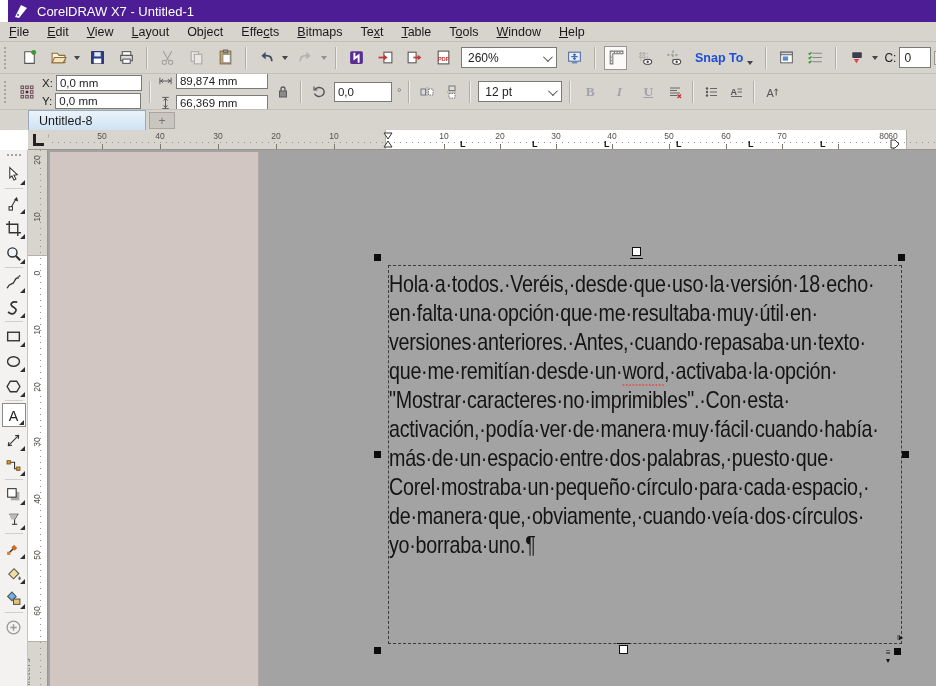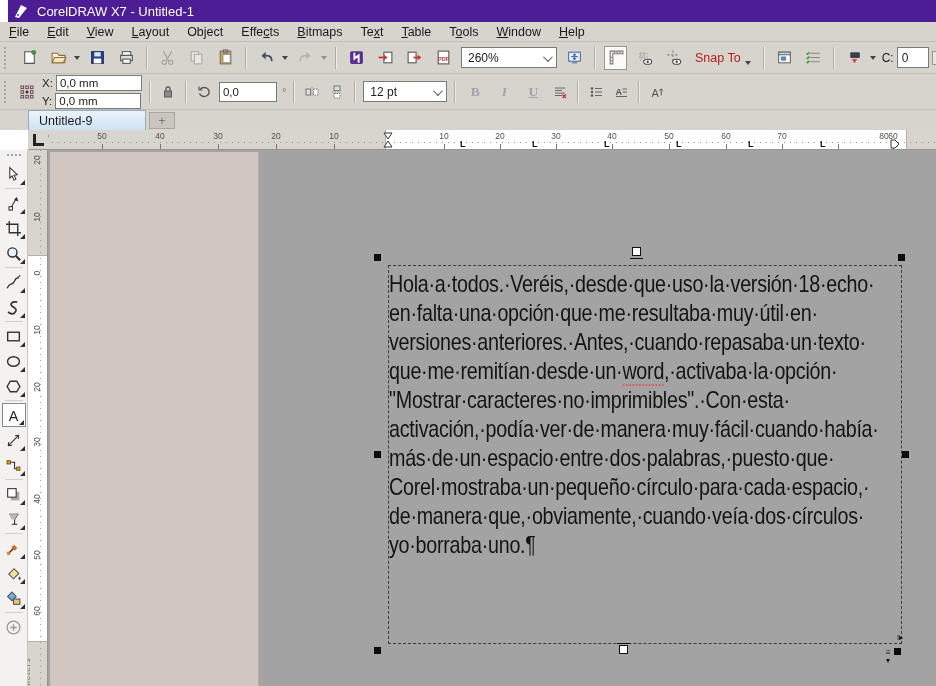--- a/index.html
+++ b/index.html
@@ -20,21 +20,21 @@
   .tbtn{width:23px;height:24px;display:inline-flex;align-items:center;justify-content:center;flex:0 0 auto;}
   .tbtn svg{width:17px;height:17px;}
   .dis{opacity:.45;filter:grayscale(1);}
   .dd{width:0;height:0;border-top:4px solid #444;border-left:3px solid transparent;border-right:3px solid transparent;
       display:inline-block;flex:0 0 auto;margin-left:-2px;}
   .sep{width:1px;height:22px;background:#b2aea7;border-right:1px solid #efede9;flex:0 0 auto;margin:0 2px;}
   .combo{position:relative;height:21px;background:#fff;border:1px solid #7a7a76;display:inline-flex;
          align-items:center;font-size:12px;color:#222;padding:0 20px 0 6px;box-sizing:border-box;flex:0 0 auto;}
   .chev{position:absolute;right:6px;top:7px;width:6px;height:6px;border-right:1.4px solid #555;
         border-bottom:1.4px solid #555;transform:rotate(45deg) translateY(-2px);}
-  .flat-dd{display:inline-flex;align-items:flex-end;gap:6px;font-size:12.5px;color:#b91c1c;padding:0 4px;flex:0 0 auto;}
+  .flat-dd{display:inline-flex;align-items:flex-end;gap:6px;font-size:12.5px;color:#1d4ed8;padding:0 4px;flex:0 0 auto;font-weight:bold;}
   .spin{display:inline-flex;align-items:center;gap:3px;flex:0 0 auto;font-size:12px;color:#222;}
   .spin .box{width:26px;height:19px;background:#fff;border:1px solid #7a7a76;display:inline-flex;
              align-items:center;padding-left:4px;font-size:12px;}
   .spin .arrows{display:inline-flex;flex-direction:column;font-size:5.5px;line-height:5px;color:#333;
                 border:1px solid #9a968f;background:#e9e6e1;padding:1px 2px;}
   .propbar{position:absolute;left:0;top:74px;width:936px;height:36px;background:#d7d3cd;
            display:flex;align-items:center;gap:5px;padding-left:4px;box-sizing:border-box;
            border-bottom:1px solid #c3bfb8;overflow:hidden;white-space:nowrap;}
   .xyblock{display:inline-flex;flex-direction:column;gap:2px;flex:0 0 auto;}
   .xyrow{display:inline-flex;align-items:center;gap:3px;font-size:11.5px;color:#222;}
@@ -345,20 +345,40 @@
     <span class="xyrow">
         <span>X:</span>
       <span class="inp w82">0,0 mm</span>
       </span>
     <span class="xyrow">
         <span>Y:</span>
       <span class="inp w82">0,0 mm</span>
       </span>
   </span>
   <span class="sep"></span>
+  <span class="xyblock">
+    <span class="xyrow">
+        <span class="pico" style="width: 15px; display: inline-flex;">
+          <svg viewBox="0 0 16 16" xmlns="http://www.w3.org/2000/svg">
+            <path d="M2 8h12M2 4.5v7M14 4.5v7" stroke="#555" fill="none"></path>
+            <path d="M5.5 6L3 8l2.5 2M10.5 6L13 8l-2.5 2" fill="none" stroke="#555"></path>
+          </svg>
+        </span>
+      <span class="inp w86">89,874 mm</span>
+      </span>
+    <span class="xyrow">
+        <span class="pico" style="width: 15px; display: inline-flex;">
+          <svg viewBox="0 0 16 16" xmlns="http://www.w3.org/2000/svg">
+            <path d="M8 2v12M4.5 2h7M4.5 14h7" stroke="#555" fill="none"></path>
+            <path d="M6 5.5L8 3l2 2.5M6 10.5L8 13l2-2.5" fill="none" stroke="#555"></path>
+          </svg>
+        </span>
+      <span class="inp w86">66,369 mm</span>
+      </span>
+  </span>
   <span class="pico">
       <span style="display: inline-flex;">
         <svg viewBox="0 0 16 16" xmlns="http://www.w3.org/2000/svg">
           <rect x="4.5" y="7" width="7" height="6" fill="#8a8a8a" stroke="#5a5a5a"></rect>
           <path d="M6 7V5a2 2 0 014 0v2" fill="none" stroke="#5a5a5a" stroke-width="1.3"></path>
         </svg>
       </span>
     </span>
   <span class="sep"></span>
   <span class="pico" style="display: inline-flex;">
@@ -429,21 +449,21 @@
       <span style="display: inline-flex;">
         <svg viewBox="0 0 16 16" xmlns="http://www.w3.org/2000/svg">
           <text x="2.5" y="12.5" font-size="11" fill="#555" font-family="sans-serif">A</text>
           <path d="M12.2 11.5V5M10.6 6.6l1.6-1.8 1.6 1.8" stroke="#555" fill="none"></path>
         </svg>
       </span>
     </span>
 </div>
 
 <div class="tabbar">
-  <span class="doctab">Untitled-9</span>
+  <span class="doctab">Untitled-8</span>
   <span class="newtab">+</span>
 </div>
 
 <div class="hruler" id="hruler">
   <div class="strip"></div>
   <div class="dots"></div>
 <span class="rnum" style="left: 16px;">60</span>
     <span class="rtick" style="left: 16px;"></span>
     <span class="rnum" style="left: 74px;">50</span>
     <span class="rtick" style="left: 74px;"></span>

